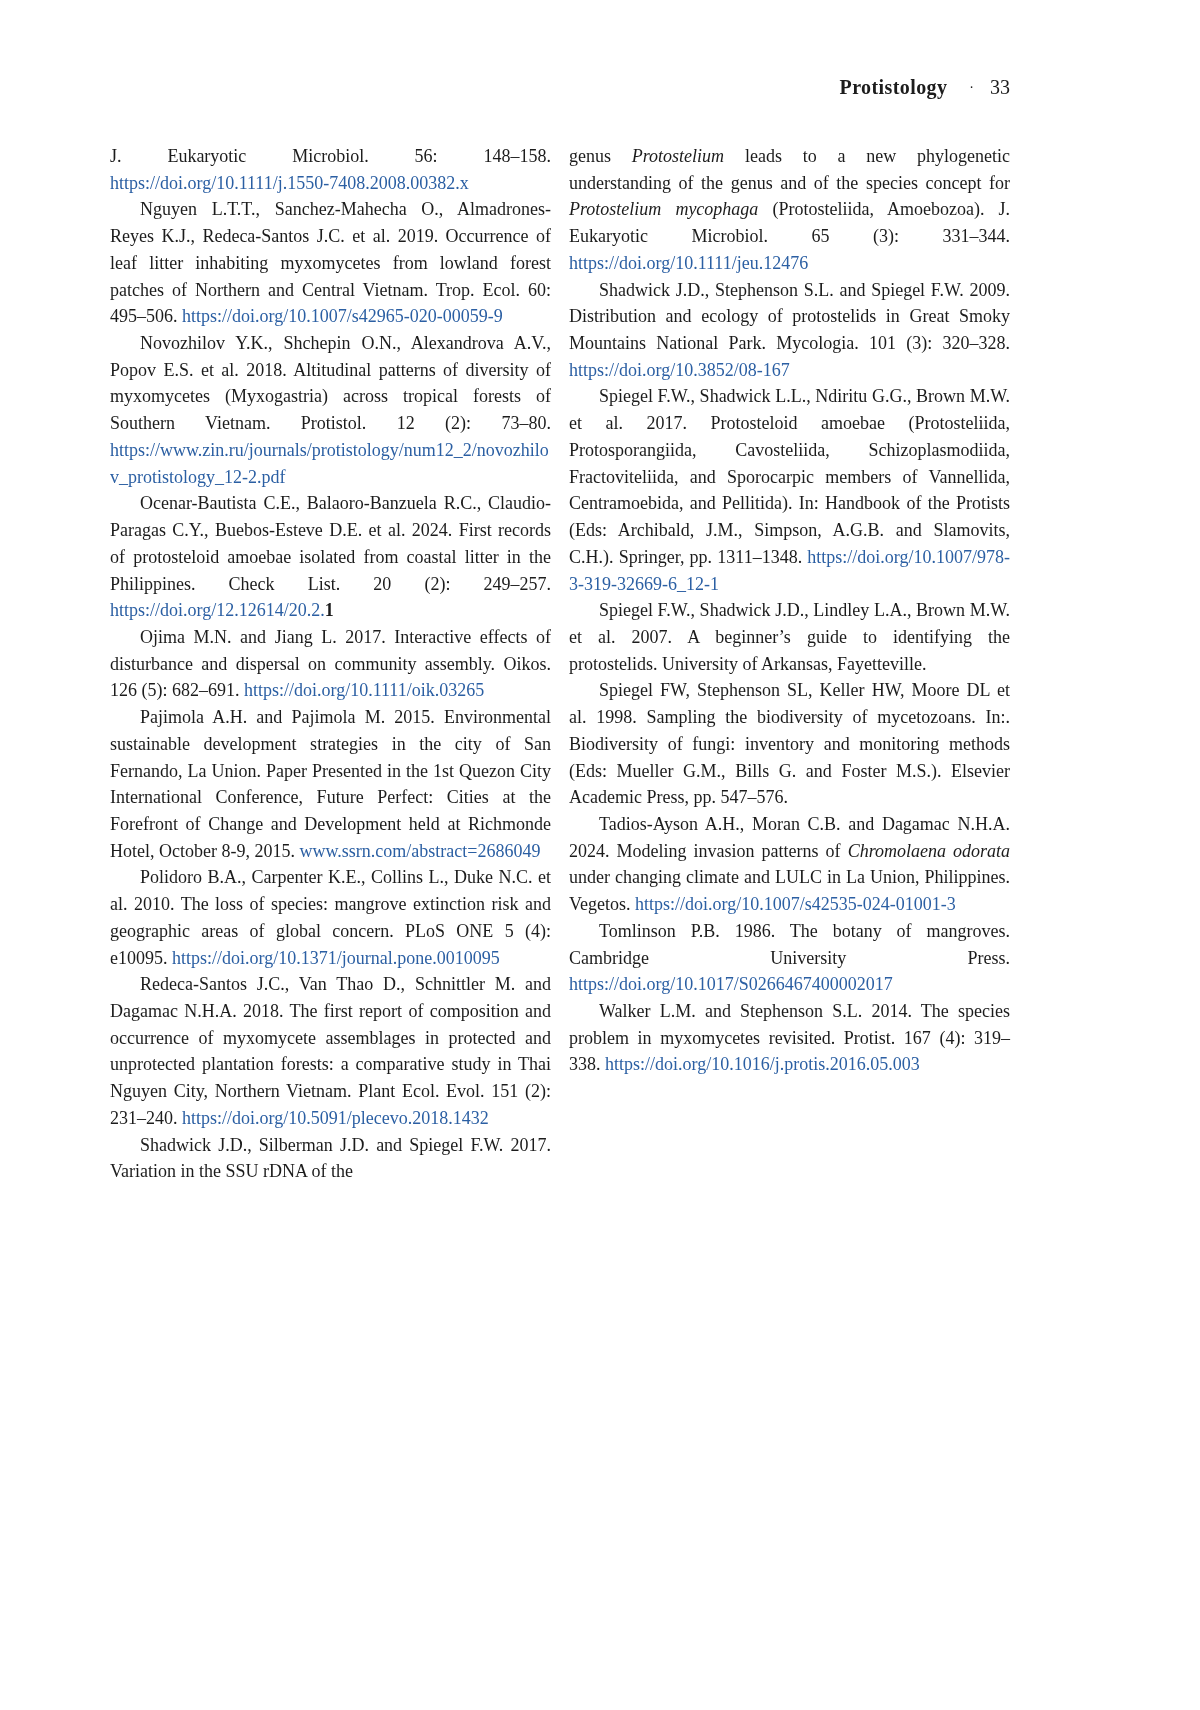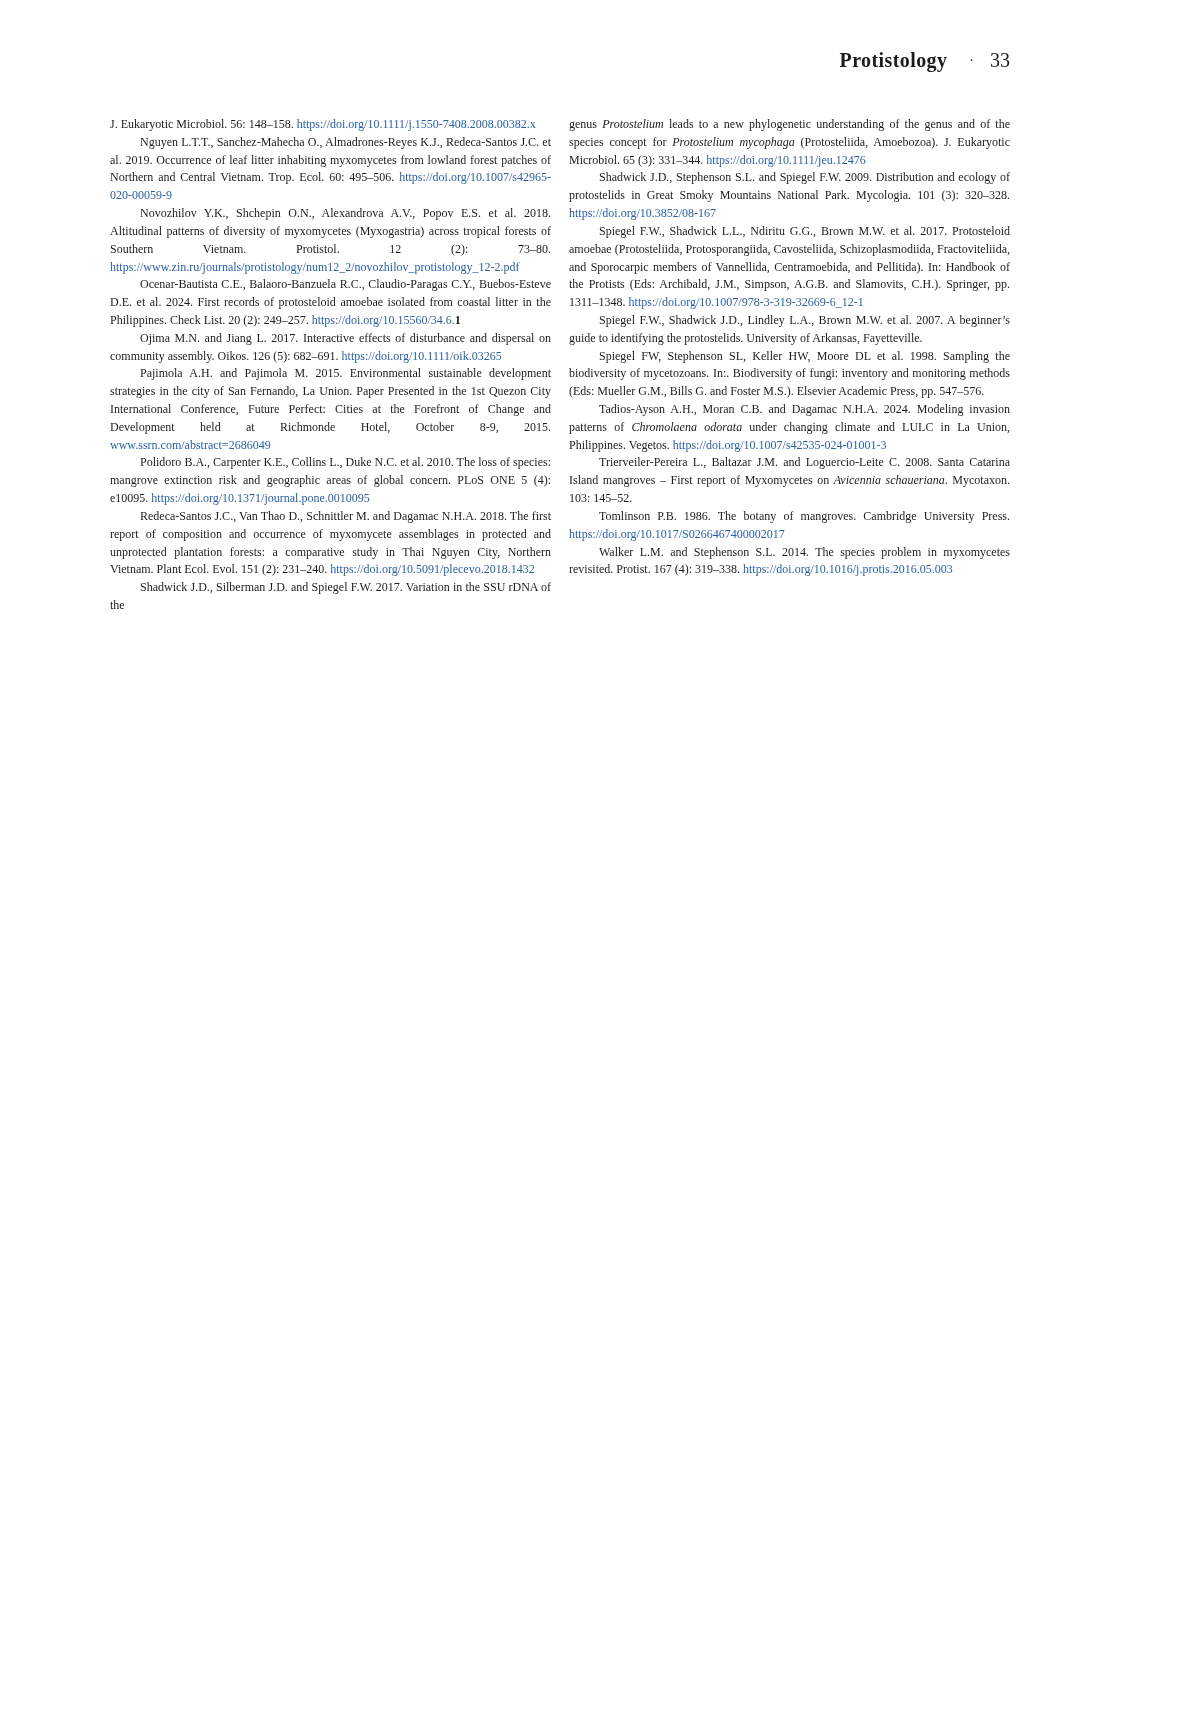--- a/index.html
+++ b/index.html
@@ -6,21 +6,21 @@
   html, body { background: #ffffff; }
   body {
     width: 1200px;
     min-height: 1710px;
     font-family: "Liberation Serif", "DejaVu Serif", serif;
     color: var(--text-color, #1c1c1c);
   }
   .page {
     width: 1200px;
     min-height: 1710px;
-    padding: 49px 190px 60px 110px;
+    padding: 76px 190px 60px 110px;
     background: #ffffff;
   }
   .running-head {
     text-align: right;
     font-size: 20px;
     margin-bottom: 44px;
     color: var(--text-color, #1c1c1c);
   }
   .running-head .journal {
     font-weight: bold;
@@ -32,21 +32,21 @@
     font-size: 14px;
     vertical-align: 2px;
   }
   .columns {
     display: flex;
     gap: 18px;
     align-items: flex-start;
   }
   .col { flex: 1 1 0; min-width: 0; }
   .ref {
-    font-size: 12px;
+    font-size: 18px;
     line-height: 1.485;
     text-align: justify;
     overflow-wrap: anywhere;
   }
   .ref.indent { text-indent: 30px; }
   .ref a.doi {
     color: var(--link-color, #2b5fa3);
     text-decoration: none;
     cursor: pointer;
   }
@@ -60,33 +60,32 @@
 
   <div class="running-head">
     <span class="journal">Protistology</span><span class="sep">·</span><span class="pagenum">33</span>
   </div>
 
   <div class="columns">
     <div class="col" id="left-column">
         <p class="ref"><span>J. Eukaryotic Microbiol. 56: 148–158. </span><a class="doi" href="#">https://doi.org/10.1111/j.1550-7408.2008.00382.x</a></p>
         <p class="ref indent"><span>Nguyen L.T.T., Sanchez-Mahecha O., Almadrones-Reyes K.J., Redeca-Santos J.C. et al. 2019. Occurrence of leaf litter inhabiting myxomycetes from lowland forest patches of Northern and Central Vietnam. Trop. Ecol. 60: 495–506. </span><a class="doi" href="#">https://doi.org/10.1007/s42965-020-00059-9</a></p>
         <p class="ref indent"><span>Novozhilov Y.K., Shchepin O.N., Alexandrova A.V., Popov E.S. et al. 2018. Altitudinal patterns of diversity of myxomycetes (Myxogastria) across tropical forests of Southern Vietnam. Protistol. 12 (2): 73–80. </span><a class="doi" href="#">https://www.zin.ru/journals/protistology/num12_2/novozhilov_protistology_12-2.pdf</a></p>
-        <p class="ref indent"><span>Ocenar-Bautista C.E., Balaoro-Banzuela R.C., Claudio-Paragas C.Y., Buebos-Esteve D.E. et al. 2024. First records of protosteloid amoebae isolated from coastal litter in the Philippines. Check List. 20 (2): 249–257. </span><a class="doi" href="#">https://doi.org/10.15560/34.6.</a><b>1</b></p>
+        <p class="ref indent"><span>Ocenar-Bautista C.E., Balaoro-Banzuela R.C., Claudio-Paragas C.Y., Buebos-Esteve D.E. et al. 2024. First records of protosteloid amoebae isolated from coastal litter in the Philippines. Check List. 20 (2): 249–257. </span><a class="doi" href="#">https://doi.org/12.12614/20.2.</a><b>1</b></p>
         <p class="ref indent"><span>Ojima M.N. and Jiang L. 2017. Interactive effects of disturbance and dispersal on community assembly. Oikos. 126 (5): 682–691. </span><a class="doi" href="#">https://doi.org/10.1111/oik.03265</a></p>
         <p class="ref indent"><span>Pajimola A.H. and Pajimola M. 2015. Environmental sustainable development strategies in the city of San Fernando, La Union. Paper Presented in the 1st Quezon City International Conference, Future Perfect: Cities at the Forefront of Change and Development held at Richmonde Hotel, October 8-9, 2015. </span><a class="doi" href="#">www.ssrn.com/abstract=2686049</a></p>
         <p class="ref indent"><span>Polidoro B.A., Carpenter K.E., Collins L., Duke N.C. et al. 2010. The loss of species: mangrove extinction risk and geographic areas of global concern. PLoS ONE 5 (4): e10095. </span><a class="doi" href="#">https://doi.org/10.1371/journal.pone.0010095</a></p>
         <p class="ref indent"><span>Redeca-Santos J.C., Van Thao D., Schnittler M. and Dagamac N.H.A. 2018. The first report of composition and occurrence of myxomycete assemblages in protected and unprotected plantation forests: a comparative study in Thai Nguyen City, Northern Vietnam. Plant Ecol. Evol. 151 (2): 231–240. </span><a class="doi" href="#">https://doi.org/10.5091/plecevo.2018.1432</a></p>
         <p class="ref indent"><span>Shadwick J.D., Silberman J.D. and Spiegel F.W. 2017. Variation in the SSU rDNA of the</span></p>
       </div>
     <div class="col" id="right-column">
         <p class="ref"><span>genus </span><em>Protostelium</em><span> leads to a new phylogenetic understanding of the genus and of the species concept for </span><em>Protostelium mycophaga</em><span> (Protosteliida, Amoebozoa). J. Eukaryotic Microbiol. 65 (3): 331–344. </span><a class="doi" href="#">https://doi.org/10.1111/jeu.12476</a></p>
         <p class="ref indent"><span>Shadwick J.D., Stephenson S.L. and Spiegel F.W. 2009. Distribution and ecology of protostelids in Great Smoky Mountains National Park. Mycologia. 101 (3): 320–328. </span><a class="doi" href="#">https://doi.org/10.3852/08-167</a></p>
         <p class="ref indent"><span>Spiegel F.W., Shadwick L.L., Ndiritu G.G., Brown M.W. et al. 2017. Protosteloid amoebae (Protosteliida, Protosporangiida, Cavosteliida, Schizoplasmodiida, Fractoviteliida, and Sporocarpic members of Vannellida, Centramoebida, and Pellitida). In: Handbook of the Protists (Eds: Archibald, J.M., Simpson, A.G.B. and Slamovits, C.H.). Springer, pp. 1311–1348. </span><a class="doi" href="#">https://doi.org/10.1007/978-3-319-32669-6_12-1</a></p>
         <p class="ref indent"><span>Spiegel F.W., Shadwick J.D., Lindley L.A., Brown M.W. et al. 2007. A beginner’s guide to identifying the protostelids. University of Arkansas, Fayetteville.</span></p>
         <p class="ref indent"><span>Spiegel FW, Stephenson SL, Keller HW, Moore DL et al. 1998. Sampling the biodiversity of mycetozoans. In:. Biodiversity of fungi: inventory and monitoring methods (Eds: Mueller G.M., Bills G. and Foster M.S.). Elsevier Academic Press, pp. 547–576.</span></p>
         <p class="ref indent"><span>Tadios-Ayson A.H., Moran C.B. and Dagamac N.H.A. 2024. Modeling invasion patterns of </span><em>Chromolaena odorata</em><span> under changing climate and LULC in La Union, Philippines. Vegetos. </span><a class="doi" href="#">https://doi.org/10.1007/s42535-024-01001-3</a></p>
-        <p class="ref indent"><span>Trierveiler-Pereira L., Baltazar J.M. and Loguercio-Leite C. 2008. Santa Catarina Island mangroves – First report of Myxomycetes on </span><em>Avicennia schaueriana</em><span>. Mycotaxon. 103: 145–52.</span></p>
         <p class="ref indent"><span>Tomlinson P.B. 1986. The botany of mangroves. Cambridge University Press. </span><a class="doi" href="#">https://doi.org/10.1017/S0266467400002017</a></p>
         <p class="ref indent"><span>Walker L.M. and Stephenson S.L. 2014. The species problem in myxomycetes revisited. Protist. 167 (4): 319–338. </span><a class="doi" href="#">https://doi.org/10.1016/j.protis.2016.05.003</a></p>
       </div>
   </div>
 
 </div>
 
 </body></html>

